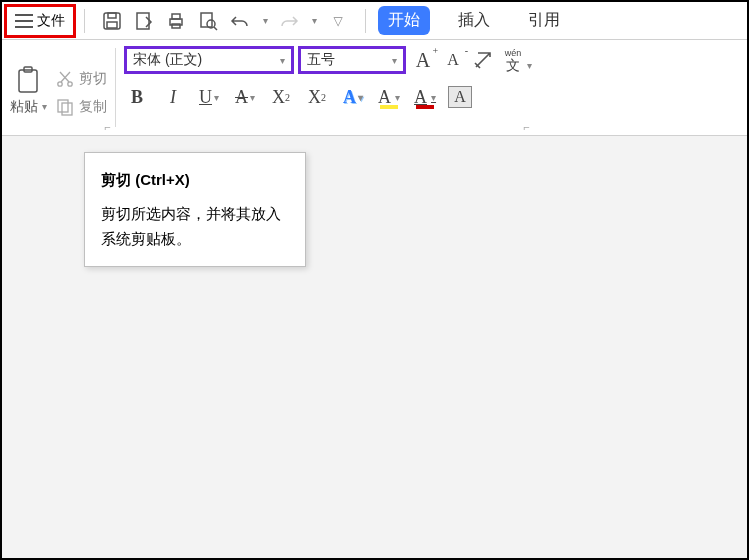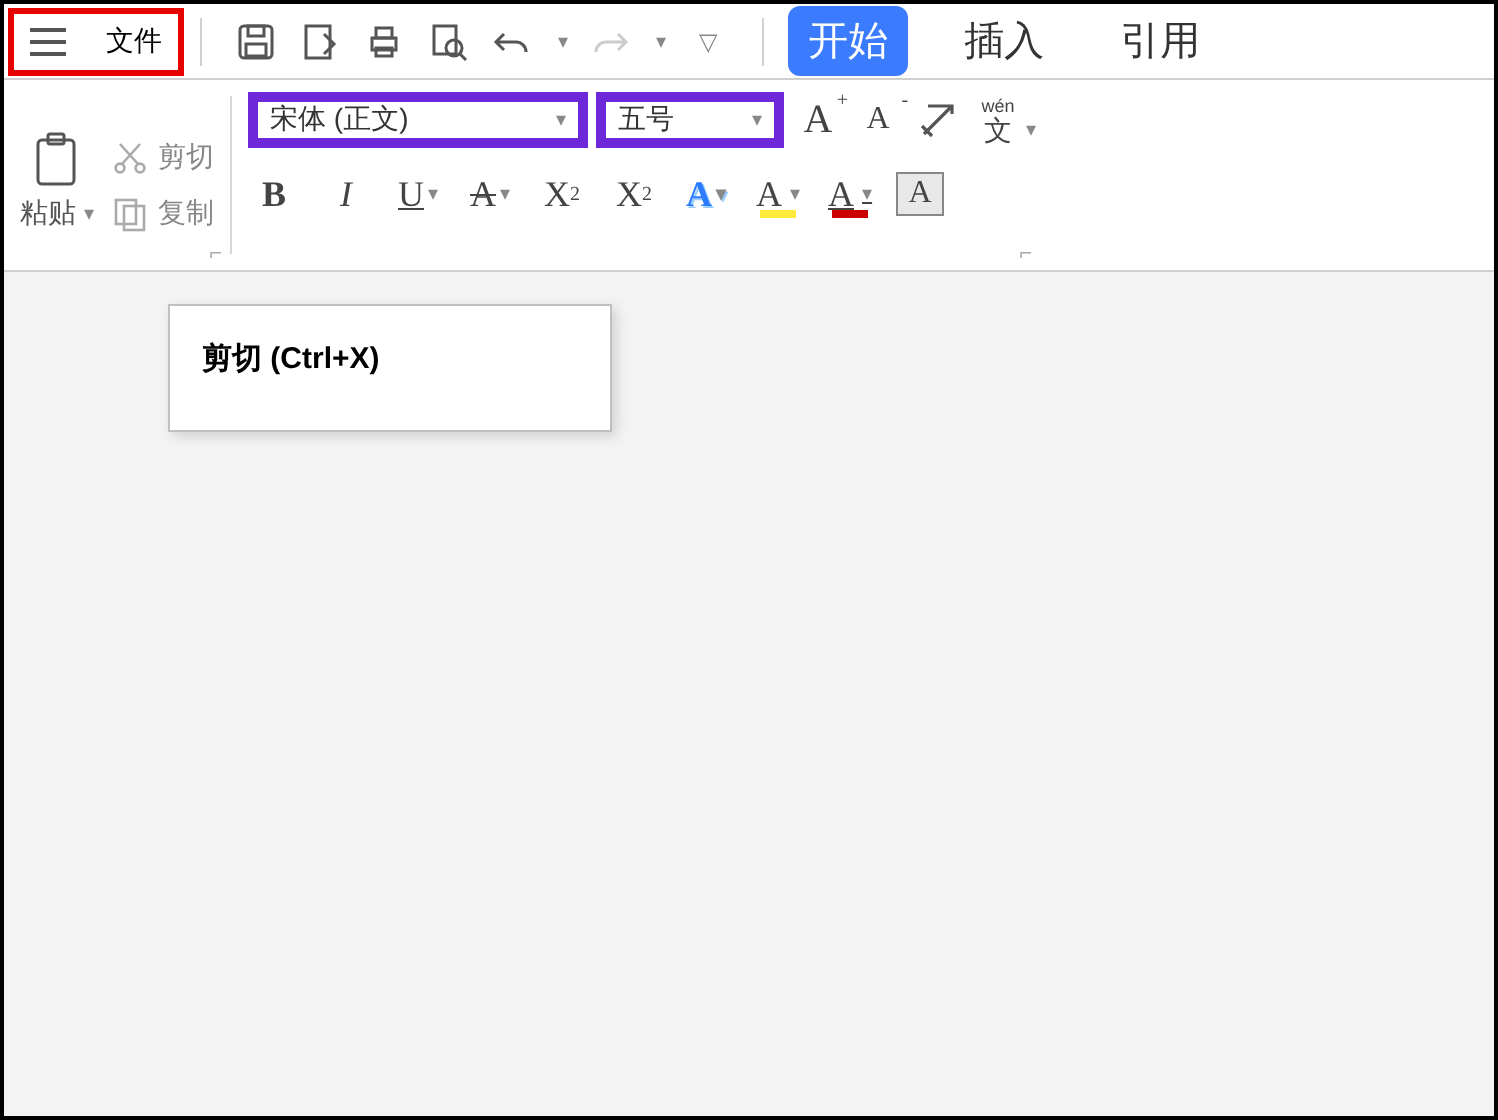--- a/index.html
+++ b/index.html
@@ -1,47 +1,47 @@
 <!DOCTYPE html>
 <html><head>
 <meta charset="utf-8">
 <style>
   * { box-sizing: border-box; margin: 0; padding: 0; }
   body { font-family: "Microsoft YaHei", Arial, sans-serif; font-size: 14px; background: #fff; width: 749px; height: 560px; overflow: hidden; border: 2px solid #000; }
   
   
   .top-bar { display: flex; align-items: center; height: 38px; border-bottom: 1px solid #d0d0d0; }
-  .file-btn { display: flex; align-items: center; gap: 20px; padding: 4px 8px; margin: 2px; border: 3px solid #e60000; height: 34px; }
+  .file-btn { display: flex; align-items: center; gap: 4px; padding: 4px 8px; margin: 2px; border: 3px solid #e60000; height: 34px; }
   .qa-icons { display: flex; align-items: center; gap: 10px; padding: 0 10px; }
   .qa-icons .ico { width: 22px; height: 22px; display:flex; align-items:center; justify-content:center; color:#555; }
   .sep-v { width:1px; height:24px; background:#d0d0d0; margin:0 6px; }
   .dropdown-caret { font-size:10px; color:#888; margin-left:2px; }
   
   
-  .menu-tabs { display:flex; align-items:flex-end; gap: 18px; padding-left: 6px; font-size: 20px; }
+  .menu-tabs { display:flex; align-items:flex-end; gap: 18px; padding-left: 6px; font-size: 16px; }
   .menu-tab { padding: 4px 10px; border-radius: 6px; color:#333; cursor:pointer; }
   .menu-tab.active { background:#3b7cff; color:#fff; }
   
   
   .ribbon { display:flex; align-items:stretch; height: 96px; border-bottom:1px solid #d0d0d0; position:relative; }
   .group { display:flex; flex-direction:column; align-items:center; justify-content:flex-start; padding:6px 8px 0 8px; position:relative; }
   .group-sep { width:1px; background:#d8d8d8; margin:8px 0; }
   .big-btn { display:flex; flex-direction:column; align-items:center; gap:2px; font-size:14px; color:#555; }
   .big-btn .icon { width:30px; height:30px; display:flex; align-items:center; justify-content:center; }
   .big-btn .label { display:flex; align-items:center; gap:2px; }
   .small-btn { display:flex; align-items:center; gap:4px; font-size:14px; color:#888; padding:2px 0; }
   .small-btn .icon { width:20px; height:20px; display:flex; align-items:center; justify-content:center; }
   .clipboard-col { display:flex; flex-direction:column; gap:4px; justify-content:flex-end; padding-top:4px; }
   
   .font-row1 { display:flex; align-items:center; gap:4px; }
   .font-row2 { display:flex; align-items:center; gap:10px; margin-top:10px; }
-  .combo { border:5px solid #6d28d9; height:28px; display:flex; align-items:center; padding:0 6px; font-size:14px; color:#333; background:#fff; }
+  .combo { border:3px solid #6d28d9; height:28px; display:flex; align-items:center; padding:0 6px; font-size:14px; color:#333; background:#fff; }
   .combo .caret { margin-left:auto; font-size:10px; color:#888; padding-left:6px; }
   .combo.font { width:170px; }
-  .combo.size { width:94px; }
+  .combo.size { width:108px; }
   .fonticon { width:26px; height:26px; display:flex; align-items:center; justify-content:center; color:#444; font-size:18px; position:relative; }
   .fonticon .sup { position:absolute; top:-2px; right:-2px; font-size:10px; }
   .fonticon.box { border:1px solid #888; background:#e8e8e8; width:24px; height:22px; font-size:16px;}
   .underline-u { text-decoration: underline; }
   .highlight-swatch { position:absolute; bottom:1px; left:4px; width:18px; height:4px; background:#ffeb3b; }
   .fontcolor-swatch { position:absolute; bottom:1px; left:4px; width:18px; height:4px; background:#c00; }
   .corner-launcher { position:absolute; right:4px; bottom:2px; font-size:11px; color:#aaa; cursor:pointer; }
   
   
   .document-area { background:#f3f3f3; height: calc(560px - 38px - 96px - 4px); position:relative; }
@@ -228,13 +228,14 @@
         </div>
     </div>
     <span class="corner-launcher">⌐</span>
   </div>
 </div>
 
 <div class="document-area"></div>
 
 <div class="tooltip">
   <div class="tt-title">剪切 (Ctrl+X)</div>
+  <div>剪切所选内容，并将其放入系统剪贴板。</div>
 </div>
 
 </body></html>

